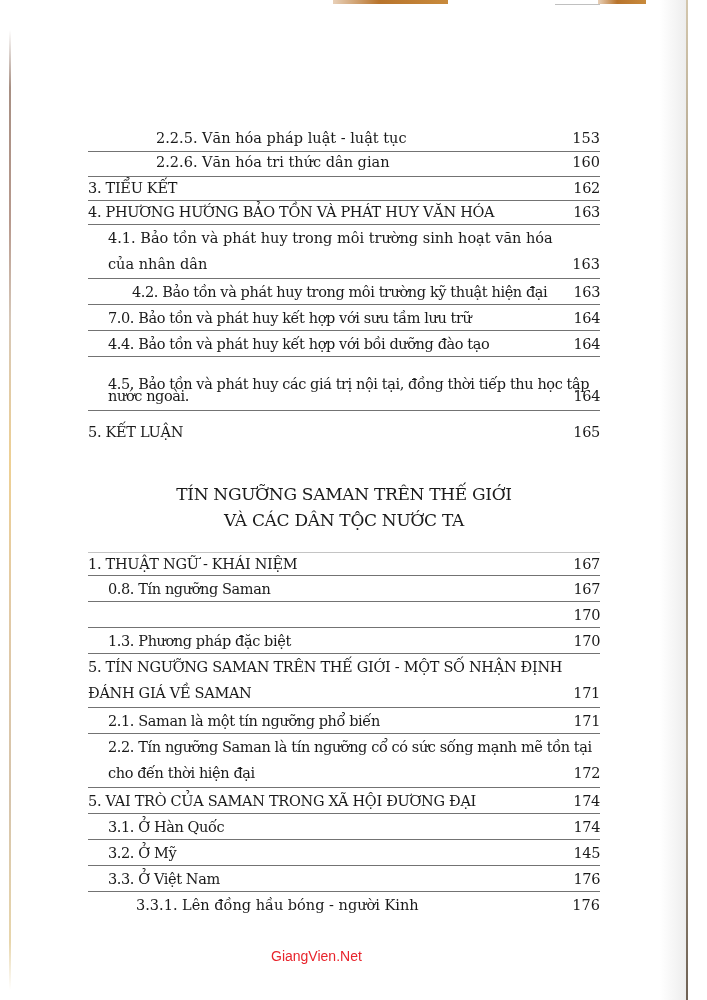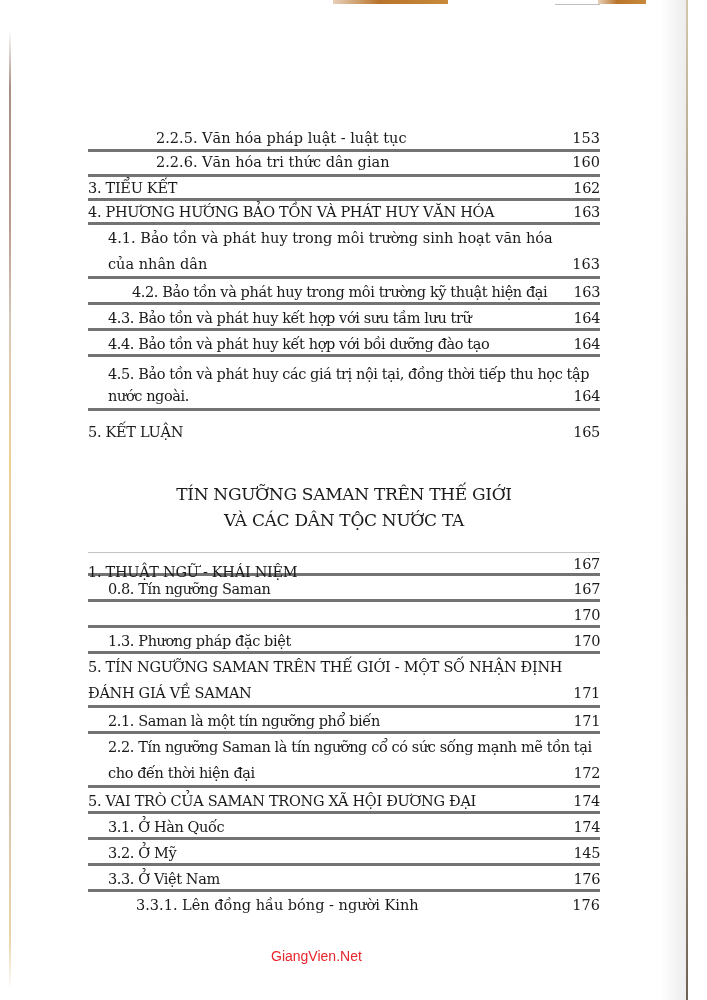--- a/index.html
+++ b/index.html
@@ -61,21 +61,21 @@
       left: 88px;
       top: 140px;
       width: 512px;
     }
     .row {
       position: absolute;
       left: 0;
       width: 512px;
       font-size: 14.5px;
       line-height: 20px;
-      border-bottom: 3px solid #737373;
+      border-bottom: 1px solid #737373;
       box-sizing: border-box;
     }
     .row.nobar { border-bottom: none; }
     .row .title {
       position: absolute;
       top: 0;
       white-space: nowrap;
     }
     .row .page-num {
       position: absolute;
@@ -138,44 +138,44 @@
     <div class="row lvl1" style="top:85px;height:54px;">
       <span class="title" style="top:3px;font-weight:500;">4.1. Bảo tồn và phát huy trong môi trường sinh hoạt văn hóa</span>
       <span class="title" style="top:29px;">của nhân dân</span>
       <span class="page-num" style="top:29px;">163</span>
     </div>
     <div class="row lvl1 tight" style="top:139px;height:26px;">
       <span class="title" style="top:3px;margin-left:24px;">4.2. Bảo tồn và phát huy trong môi trường kỹ thuật hiện đại</span>
       <span class="page-num" style="top:3px;">163</span>
     </div>
     <div class="row lvl1 tight" style="top:165px;height:26px;">
-      <span class="title" style="top:3px;">4.3. Bảo tồn và phát huy kết hợp với sưu tầm lưu trữ</span>
+      <span class="title" style="top:3px;">7.0. Bảo tồn và phát huy kết hợp với sưu tầm lưu trữ</span>
       <span class="page-num" style="top:3px;">164</span>
     </div>
     <div class="row lvl1 tight" style="top:191px;height:26px;">
       <span class="title" style="top:3px;">4.4. Bảo tồn và phát huy kết hợp với bồi dưỡng đào tạo</span>
       <span class="page-num" style="top:3px;">164</span>
     </div>
     <div class="row lvl1 tight" style="top:217px;height:54px;">
-      <span class="title" style="top:7px;">4.5. Bảo tồn và phát huy các giá trị nội tại, đồng thời tiếp thu học tập</span>
+      <span class="title" style="top:17px;">4.5. Bảo tồn và phát huy các giá trị nội tại, đồng thời tiếp thu học tập</span>
       <span class="title" style="top:29px;">nước ngoài.</span>
       <span class="page-num" style="top:29px;">164</span>
     </div>
     <div class="row lvl0 caps nobar" style="top:271px;height:26px;margin-top:8px;">
       <span class="title" style="top:3px;">5. KẾT LUẬN</span>
       <span class="page-num" style="top:3px;">165</span>
     </div>
   </div>
 
   <div class="section-heading" style="top:484px;">TÍN NGƯỠNG SAMAN TRÊN THẾ GIỚI</div>
   <div class="section-heading" style="top:510px;">VÀ CÁC DÂN TỘC NƯỚC TA</div>
 
   <div class="toc" style="top:552px;">
     <div class="row lvl0 caps" style="top:0;height:24px;border-top:1px solid #c4c4c4;">
-      <span class="title" style="top:1px;margin-top:8px;">1. THUẬT NGỮ - KHÁI NIỆM</span>
+      <span class="title" style="top:1px;">1. THUẬT NGỮ - KHÁI NIỆM</span>
       <span class="page-num" style="top:1px;">167</span>
     </div>
     <div class="row lvl1 tight" style="top:24px;height:26px;">
       <span class="title" style="top:3px;">0.8. Tín ngưỡng Saman</span>
       <span class="page-num" style="top:3px;">167</span>
     </div>
     <div class="row lvl1 tight" style="top:50px;height:26px;">
       <span class="page-num" style="top:3px;">170</span>
     </div>
     <div class="row lvl1 tight" style="top:76px;height:26px;">

